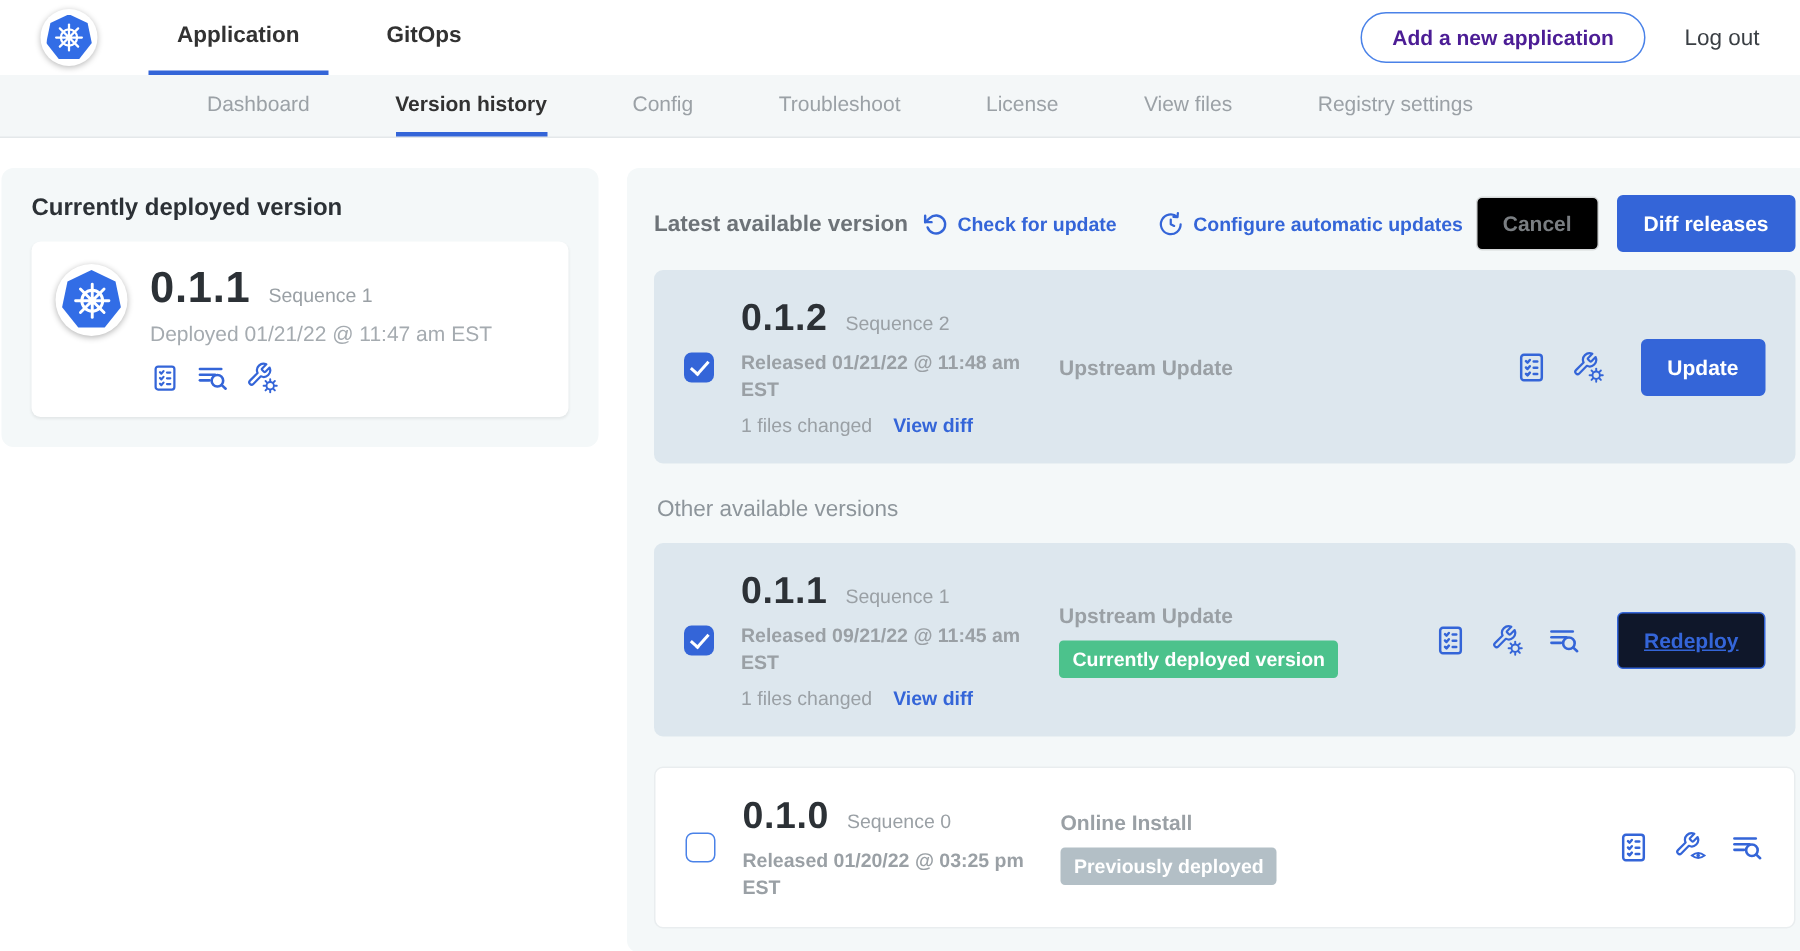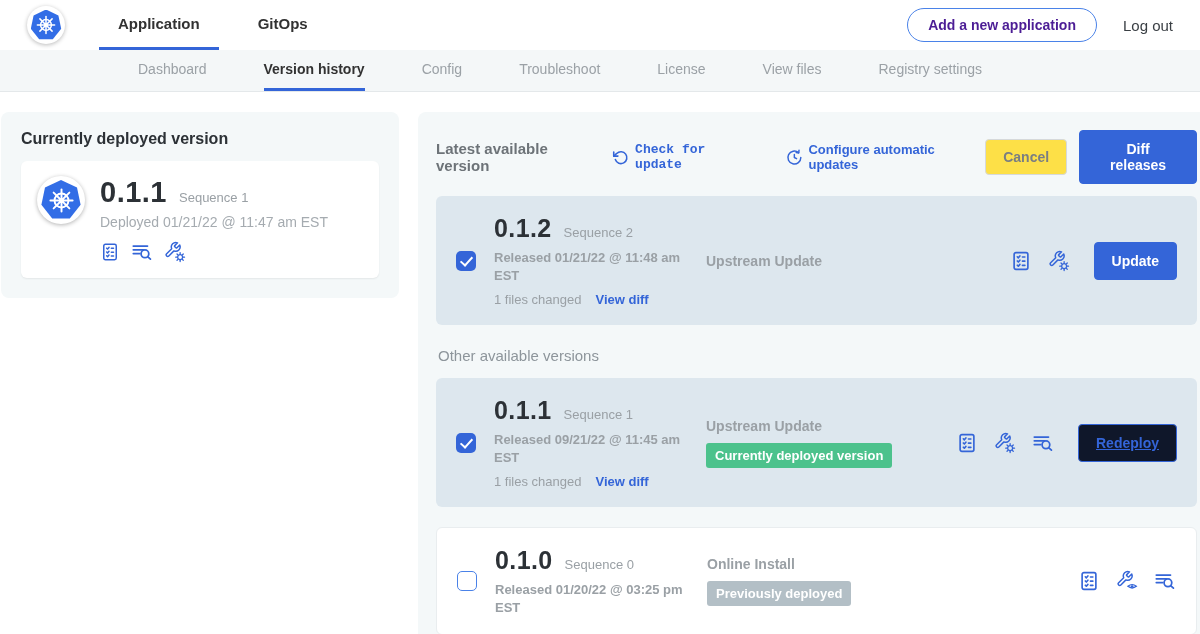--- a/index.html
+++ b/index.html
@@ -48,24 +48,24 @@
   .dep-date { margin-top:5px; font-size:14px; color:#a5abb0; }
   .icon-row { margin-top:11px; display:flex; align-items:center; gap:11px; color:#3465d8; }
   .icon20 { width:20px; height:20px; cursor:pointer; }
   .icon22 { width:22px; height:22px; cursor:pointer; }
 
   .right-panel { flex:1; padding:18px 18px 16px; }
   .rp-header { display:flex; align-items:center; margin-bottom:12px; }
   .rp-title { font-size:15px; font-weight:700; color:#6d7378; }
   .link { display:flex; align-items:center; gap:6px; color:#3465d8; font-size:13px; font-weight:700; cursor:pointer; }
   .link .icon17 { width:17px; height:17px; }
-  .rp-header .link1 { margin-left:10px;font-family:Liberation Mono, monospace; }
+  .rp-header .link1 { margin-left:10px; }
   .rp-header .link2 { margin-left:28px; }
   .btn { border-radius:4px; font-size:14px; font-weight:700; cursor:pointer; }
-  .btn-cancel { margin-left:auto; background:#fde047; border:1px solid #d6d9da; color:#7a7e82; padding:9px 17px; }
+  .btn-cancel { margin-left:auto; background:#000000; border:1px solid #d6d9da; color:#7a7e82; padding:9px 17px; }
   .btn-primary { background:#3465d8; border:1px solid #3465d8; color:#fff; padding:10px 17px; }
   .rp-header .btn-primary { margin-left:12px; }
   .btn-outline { background:#0f172a; border:1px solid #3465d8; color:#3465d8; padding:10px 17px;text-decoration:underline; }
 
   .vcard { border-radius:6px; display:flex; align-items:center; padding:18px 20px; min-height:124px; }
   .vcard.selected { background:#dde7ee; }
   .vcard.plain { background:#fff; border:1px solid #e9edef; min-height:98px; margin-top:20px; }
   .checkbox { width:20px; height:20px; border-radius:5px; flex-shrink:0; cursor:pointer; position:relative; }
   .checkbox.checked { background:#3465d8; }
   .checkbox.checked::after { content:""; position:absolute; left:7px; top:3px; width:5px; height:10px;

